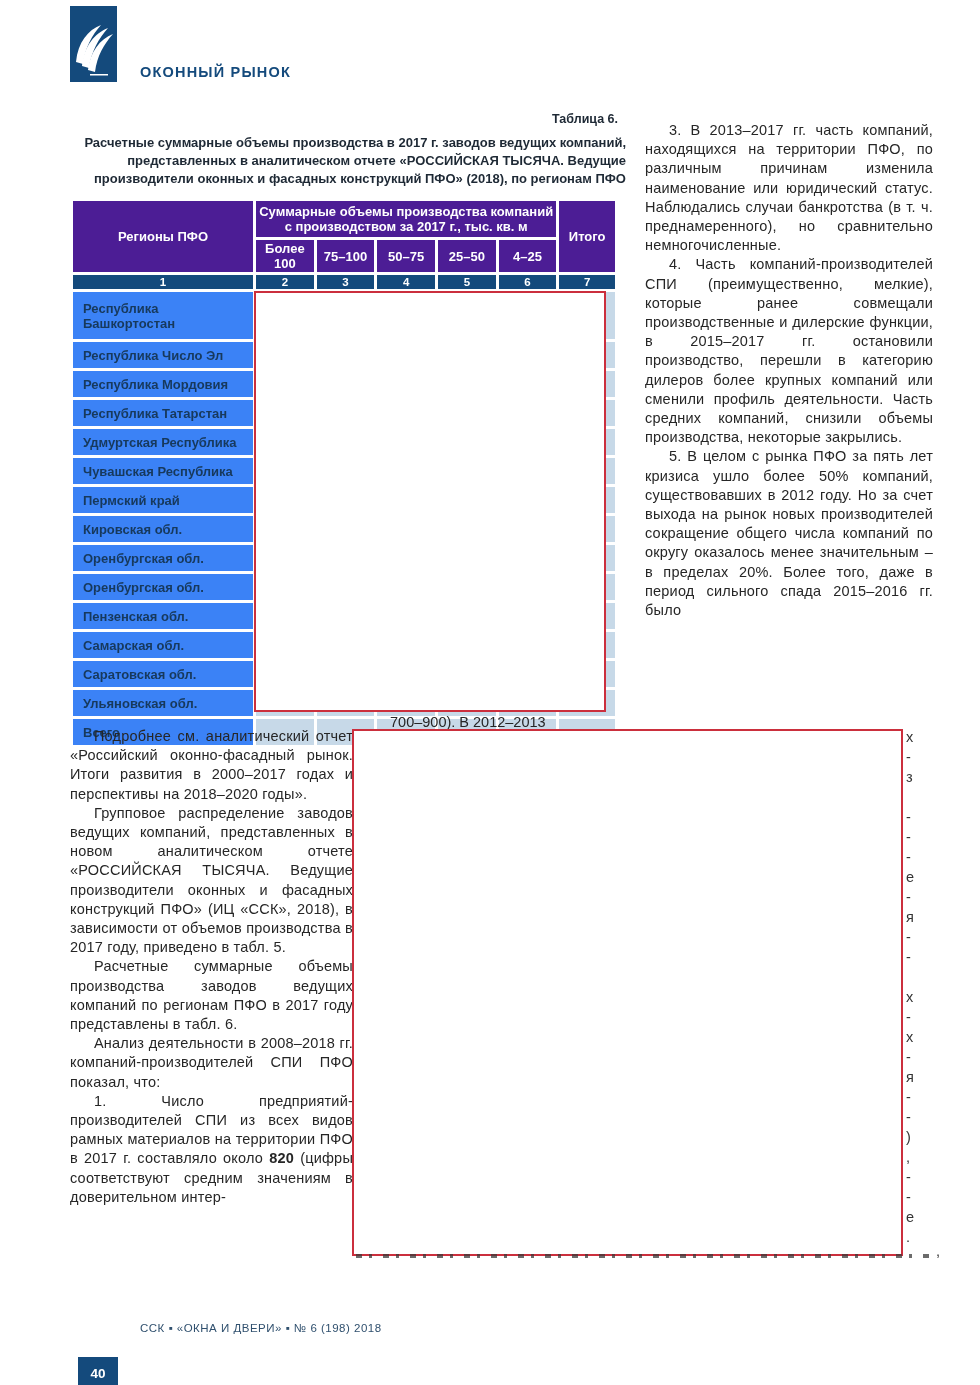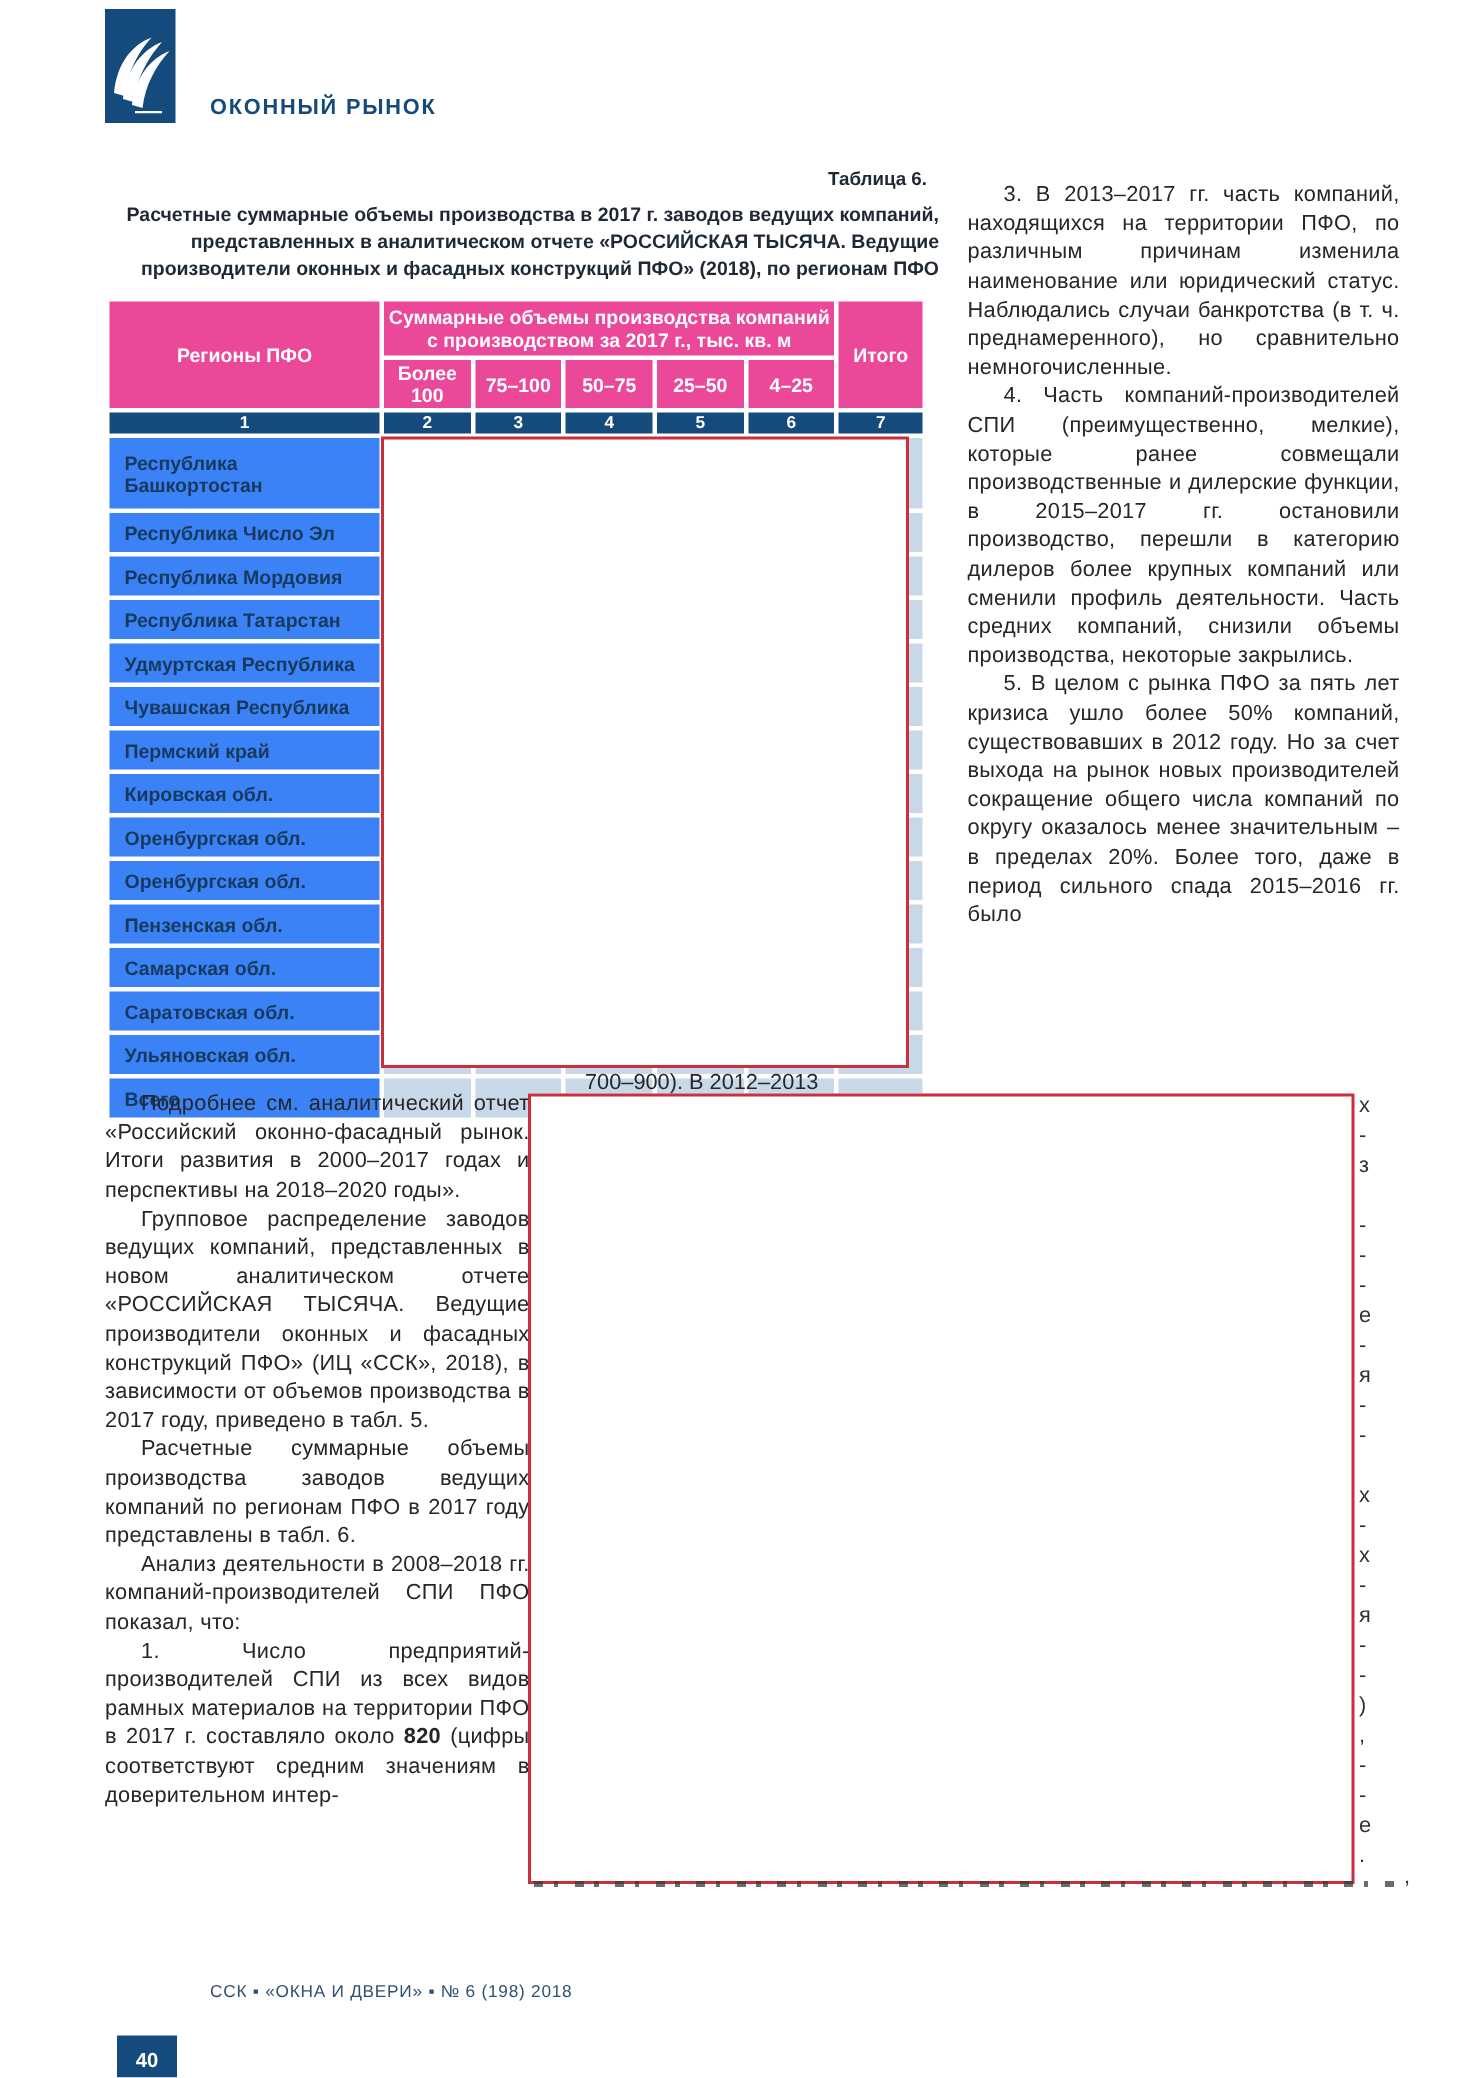--- a/index.html
+++ b/index.html
@@ -12,21 +12,21 @@
              color:#144a7c;letter-spacing:1.2px;}
 
   
   .tbl-label{position:absolute;left:70px;top:112px;width:548px;text-align:right;
              font-size:12.5px;font-weight:bold;color:#1e2935;}
   .tbl-caption{position:absolute;left:62px;top:134px;width:564px;text-align:right;
                font-size:13px;line-height:18px;font-weight:bold;color:#1e2935;}
   table.t6{position:absolute;left:70px;top:198px;width:548px;border-collapse:separate;
            border-spacing:3px;table-layout:fixed;}
   table.t6 td{overflow:hidden;}
-  .hdr{background:#ec4899;color:#ffffff;font-weight:bold;text-align:center;
+  .hdr{background:#4c1d95;color:#ffffff;font-weight:bold;text-align:center;
        font-size:13px;line-height:15px;vertical-align:middle;padding:1px 2px;}
   .hdr-num{background:#144a7c;color:#ffffff;font-weight:bold;text-align:center;
            font-size:11.5px;height:14px;padding:0;}
   .cell{background:#c7d9e8;height:24px;}
   .cell-label{background:#3b82f6;color:#17395c;font-weight:bold;font-size:13px;
               line-height:15px;vertical-align:middle;padding:2px 4px 2px 10px;}
   tr.first .cell,tr.first .cell-label{height:43px;}
 
   
   .redbox{position:absolute;background:#ffffff;border:2px solid #cb2f3d;z-index:5;}

